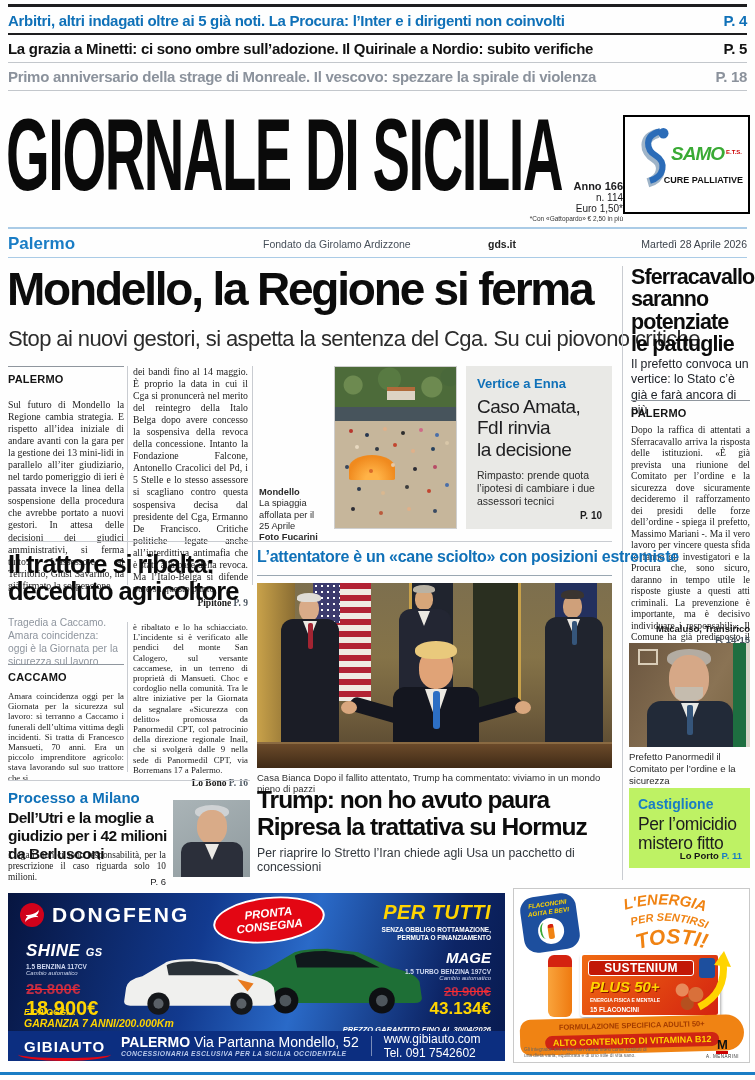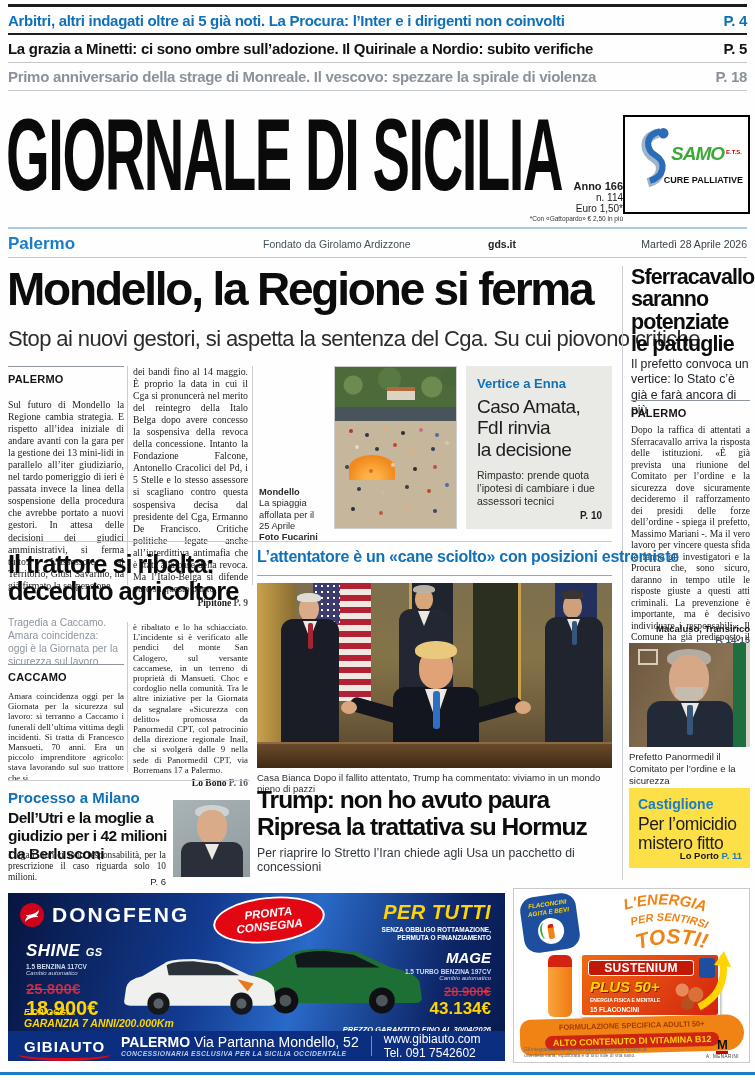--- a/index.html
+++ b/index.html
@@ -114,21 +114,21 @@
   .pf-hair { position:absolute; left:38px; top:6px; width:44px; height:18px; background:#b3aca2;
       border-radius:50% 50% 40% 40%; }
   .pf-beard { position:absolute; left:46px; top:44px; width:28px; height:14px; background:#c5bcae;
       border-radius:0 0 40% 40%; }
   .pf-body { position:absolute; left:18px; top:58px; width:86px; height:46px; background:#222a38;
       border-radius:14px 14px 0 0; }
   .pf-shirt { position:absolute; left:52px; top:60px; width:18px; height:22px; background:#e8e8e4;
       clip-path:polygon(0 0,100% 0,50% 100%); }
   .pf-tie { position:absolute; left:58px; top:62px; width:6px; height:30px; background:#35557a; border-radius:2px; }
   #pf-caption { position:absolute; left:629px; top:751px; width:121px; font-size:9.6px; line-height:1.25; color:#2a2a2a; }
-  #castiglione { position:absolute; left:629px; top:788px; width:121px; height:80px; background:#fde047; }
+  #castiglione { position:absolute; left:629px; top:788px; width:121px; height:80px; background:#bef264; }
   #castiglione .box-kicker { position:absolute; left:9px; top:8px; font-size:14px; font-weight:bold; color:#1a7dc5; }
   #castiglione .box-title { position:absolute; left:9px; top:27px; font-size:17.5px; color:#1d1d1f;
       line-height:1.08; letter-spacing:-0.4px; }
   #castiglione .box-byline { position:absolute; right:8px; bottom:7px; font-size:9.5px; font-weight:bold; color:#161616; }
   #castiglione .pg { color:#1a7dc5; }
 
   
   #tr-headline { position:absolute; left:8px; top:551px; font-size:25.5px; font-weight:bold;
       letter-spacing:-1.1px; line-height:1.06; color:#0c0c0c; }
   #tr-standfirst { position:absolute; left:8px; top:617px; width:112px; font-size:10.3px;

